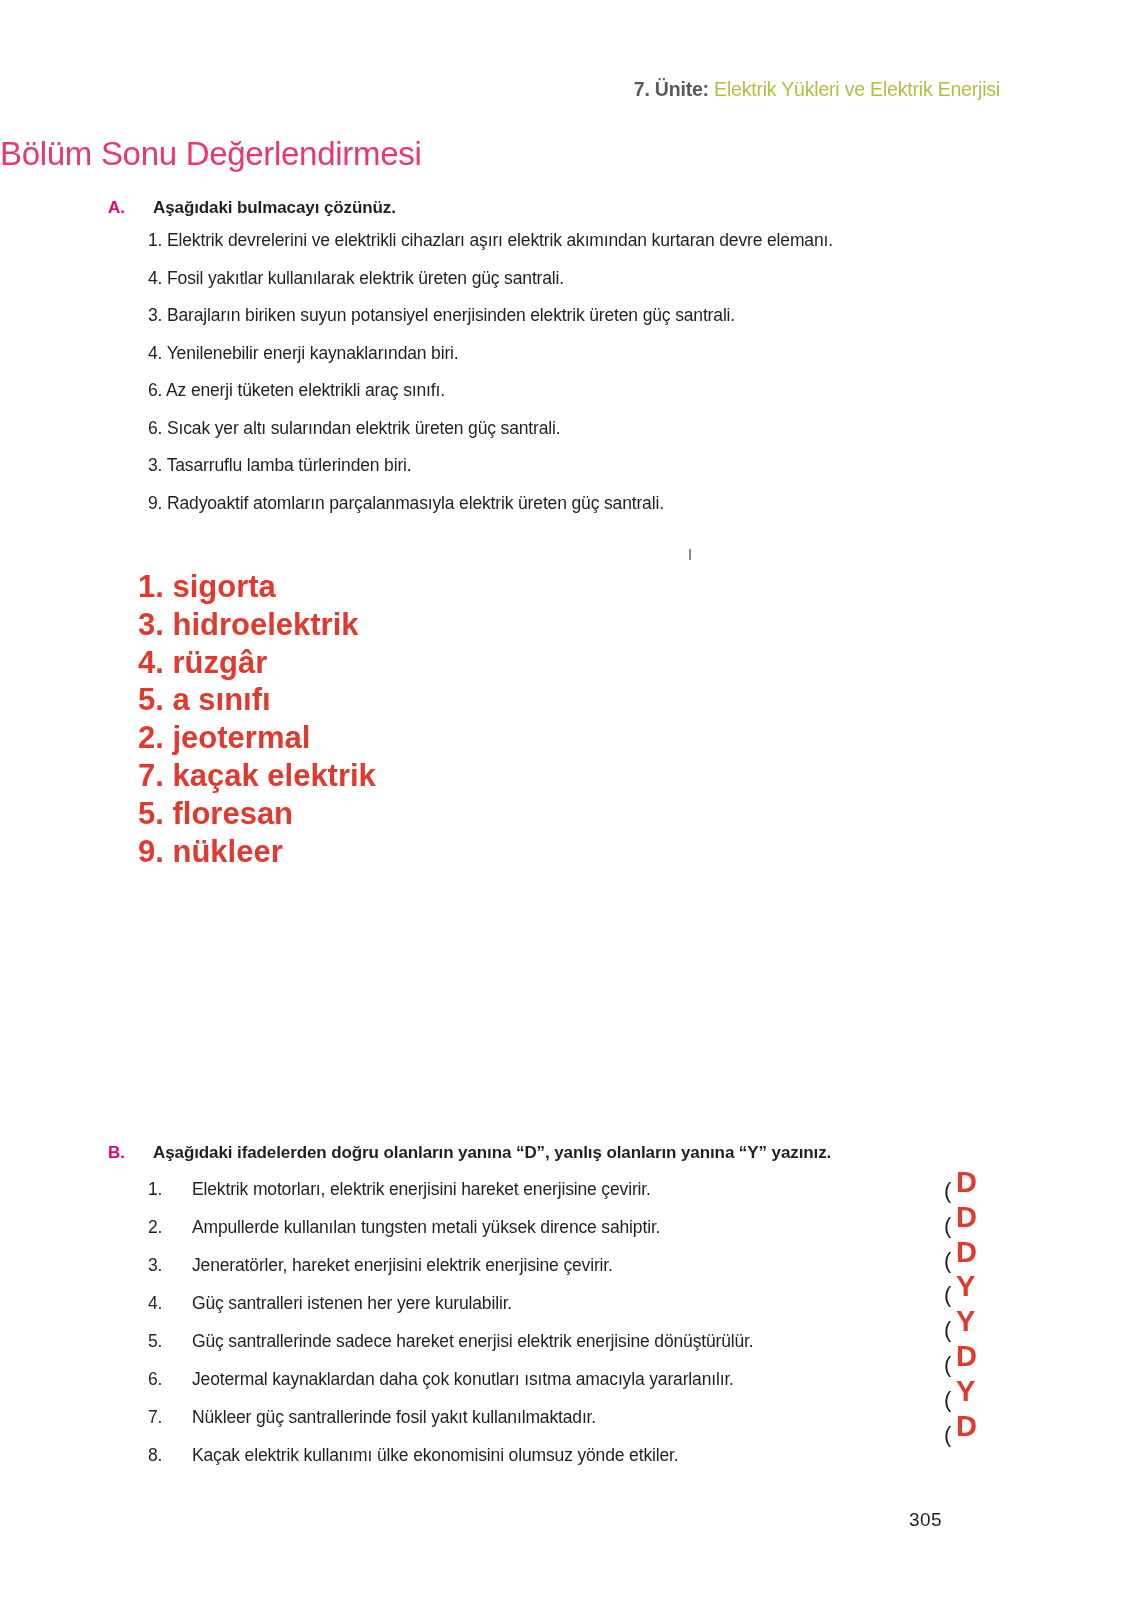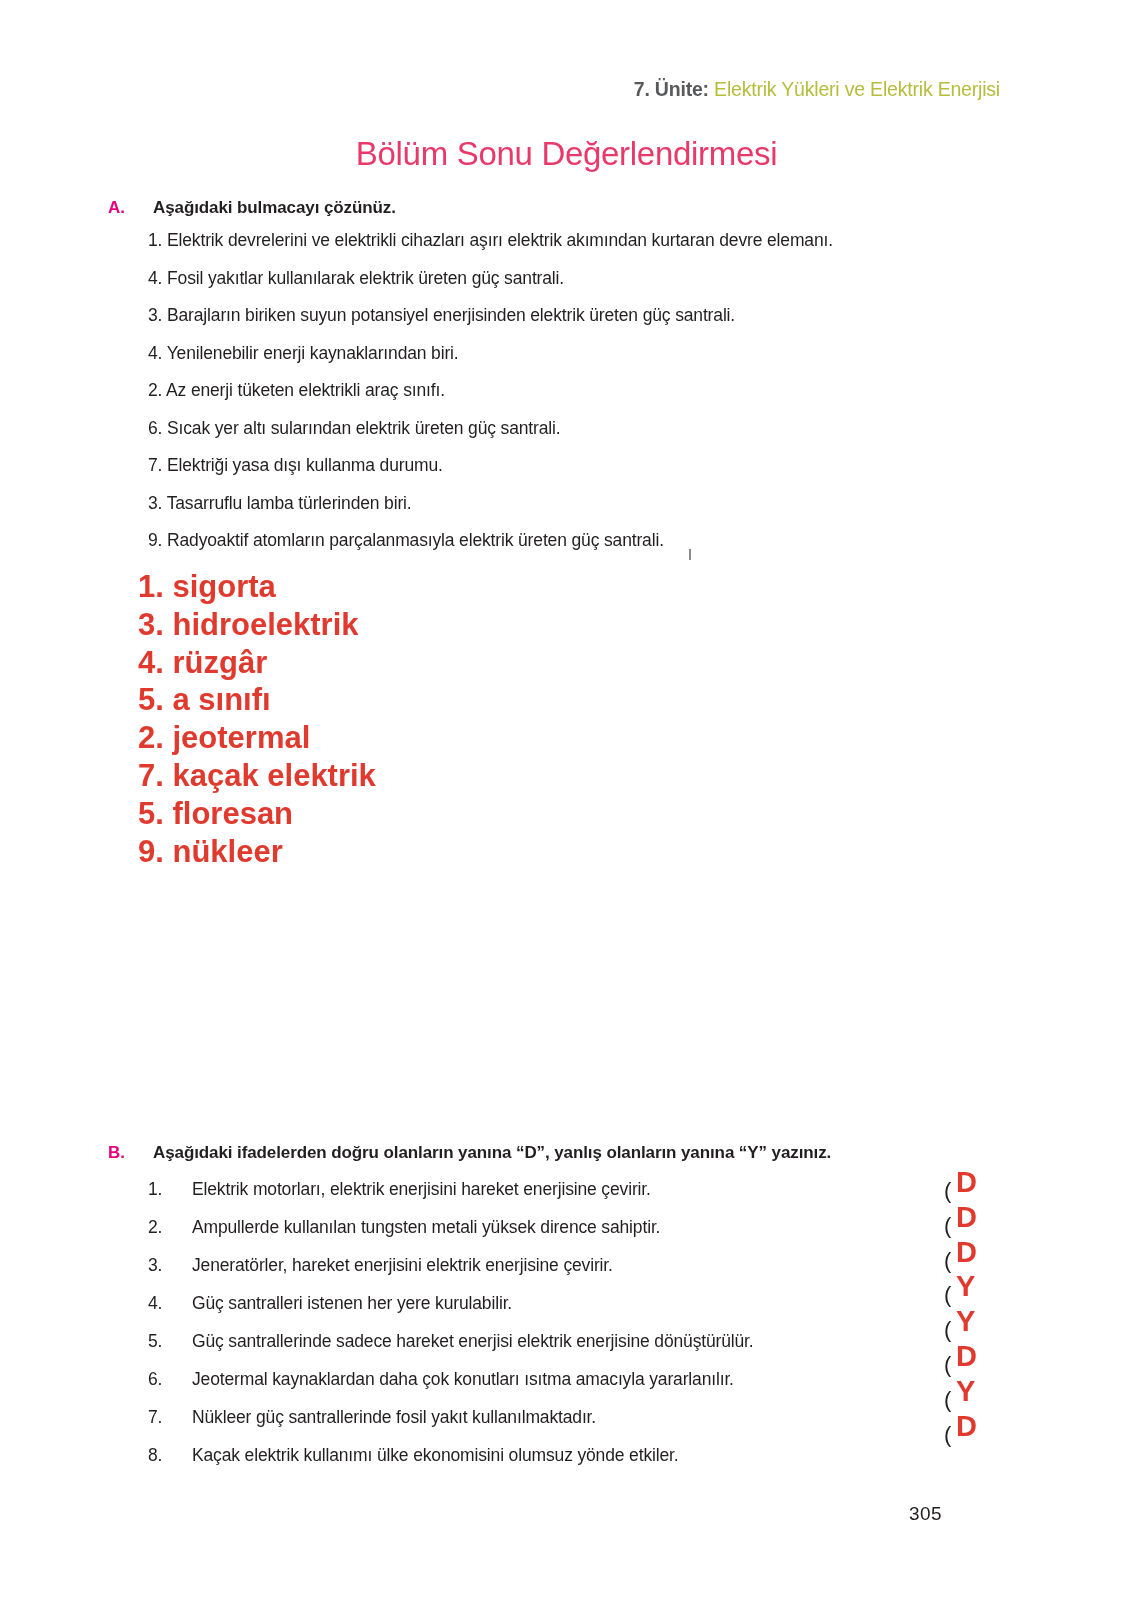--- a/index.html
+++ b/index.html
@@ -41,21 +41,20 @@
     color: #b5bd3c;
     font-weight: normal;
   }
 
   
   .page-title {
     position: absolute;
     top: 135px;
     left: 0;
     width: 1133px;
-    text-align: center;
     font-size: 33px;
     font-weight: normal;
     color: #e8396a;
     letter-spacing: -0.3px;
   }
 
   
   .section-a {
     position: absolute;
     top: 198px;
@@ -193,20 +192,21 @@
     left: 0;
     width: 1133px;
     text-align: center;
     font-size: 19px;
     color: #231f20;
     letter-spacing: 0.5px;
   }
   .page-number-inner {
     display: inline-block;
     margin-left: 718px;
+    margin-top: 6px;
   }
 </style>
 </head>
 <body>
 
 <div class="page">
 
   <div class="running-head">
     <span class="unit-no">7. Ünite:</span>
     <span class="unit-name">Elektrik Yükleri ve Elektrik Enerjisi</span>
@@ -217,23 +217,22 @@
   <div class="section-a">
     <div class="sec-head-row">
       <span class="sec-letter">A.</span>
       <span class="sec-head-text">Aşağıdaki bulmacayı çözünüz.</span>
     </div>
     <ul class="clue-list">
       <li>1. Elektrik devrelerini ve elektrikli cihazları aşırı elektrik akımından kurtaran devre elemanı.</li>
       <li>4. Fosil yakıtlar kullanılarak elektrik üreten güç santrali.</li>
       <li>3. Barajların biriken suyun potansiyel enerjisinden elektrik üreten güç santrali.</li>
       <li>4. Yenilenebilir enerji kaynaklarından biri.</li>
-      <li>2. Az enerji tüketen elektrikli araç sınıfı.</li>
+      <li>6. Az enerji tüketen elektrikli araç sınıfı.</li>
       <li>6. Sıcak yer altı sularından elektrik üreten güç santrali.</li>
-      <li>7. Elektriği yasa dışı kullanma durumu.</li>
       <li>3. Tasarruflu lamba türlerinden biri.</li>
       <li>9. Radyoaktif atomların parçalanmasıyla elektrik üreten güç santrali.</li>
     </ul>
   </div>
 
   <ul class="answers-a">
     <li>1. sigorta</li>
     <li>3. hidroelektrik</li>
     <li>4. rüzgâr</li>
     <li>5. a sınıfı</li>

